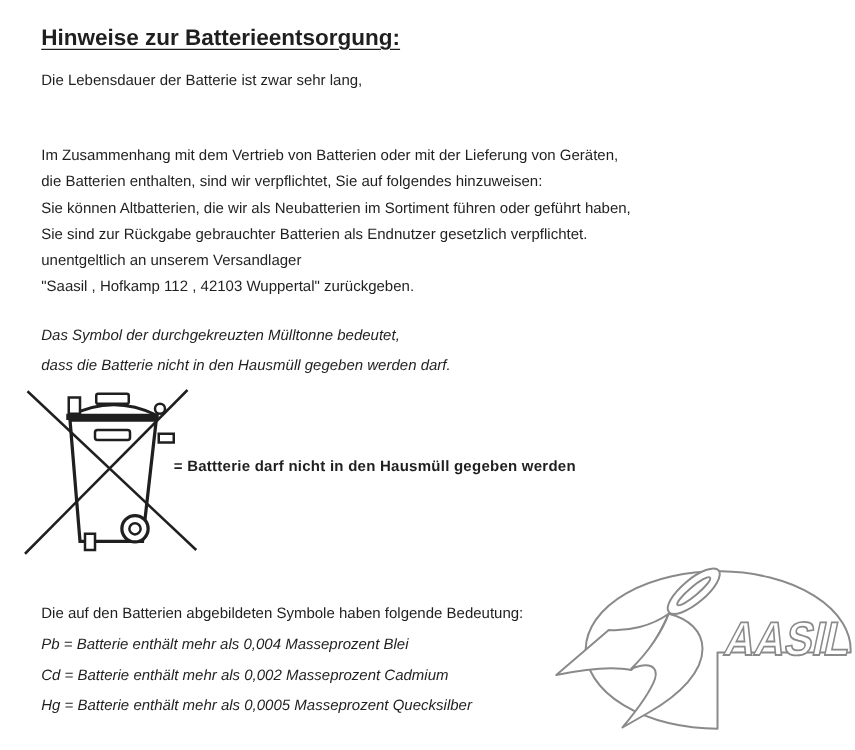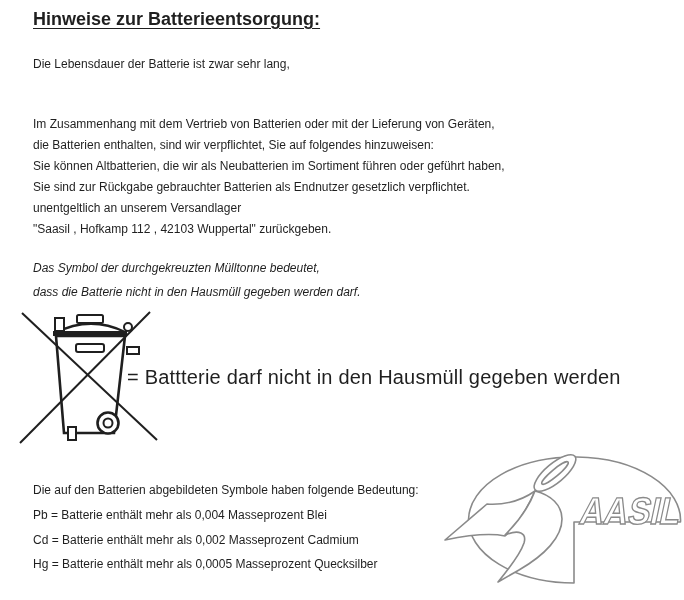--- a/index.html
+++ b/index.html
@@ -6,37 +6,37 @@
   .page{
     position:relative;
     width:684px;height:600px;
     background:#ffffff;
     color:#1f1f1f;
     font-family:"Liberation Sans", sans-serif;
     overflow:hidden;
   }
   .line{white-space:pre;}
   .doc-title{
-    position:absolute;left:33px;top:9px;
+    position:absolute;left:33px;top:20px;
     font-size:18px;font-weight:bold;
     text-decoration:underline;
     text-underline-offset:3px;
     white-space:pre;
   }
   .block{position:absolute;left:33px;font-size:12px;}
   .block-intro{top:52px;line-height:24px;}
   .block-obligation{top:114px;line-height:21px;}
   .block-symbol{top:256px;line-height:24px;font-style:italic;}
   .bin-caption{
-    position:absolute;left:127px;top:366px;
-    font-size:20px;font-weight:normal;
+    position:absolute;left:139px;top:366px;
+    font-size:12px;font-weight:bold;
     letter-spacing:0.2px;white-space:pre;
   }
   .block-meaning-intro{top:483px;}
-  .block-legend{top:503px;line-height:24.5px;}
+  .block-legend{top:503px;line-height:24.5px;font-style:italic;}
   .bin-art{position:absolute;left:14px;top:306px;}
   .watermark{position:absolute;left:433px;top:443px;}
 </style>
 </head>
 <body>
 
 <div class="page">
 
   <svg class="watermark" width="254" height="152" viewBox="0 0 254 152">
     <g fill="#ffffff" stroke="#8a8a8a" stroke-width="1.6" stroke-linejoin="round">

